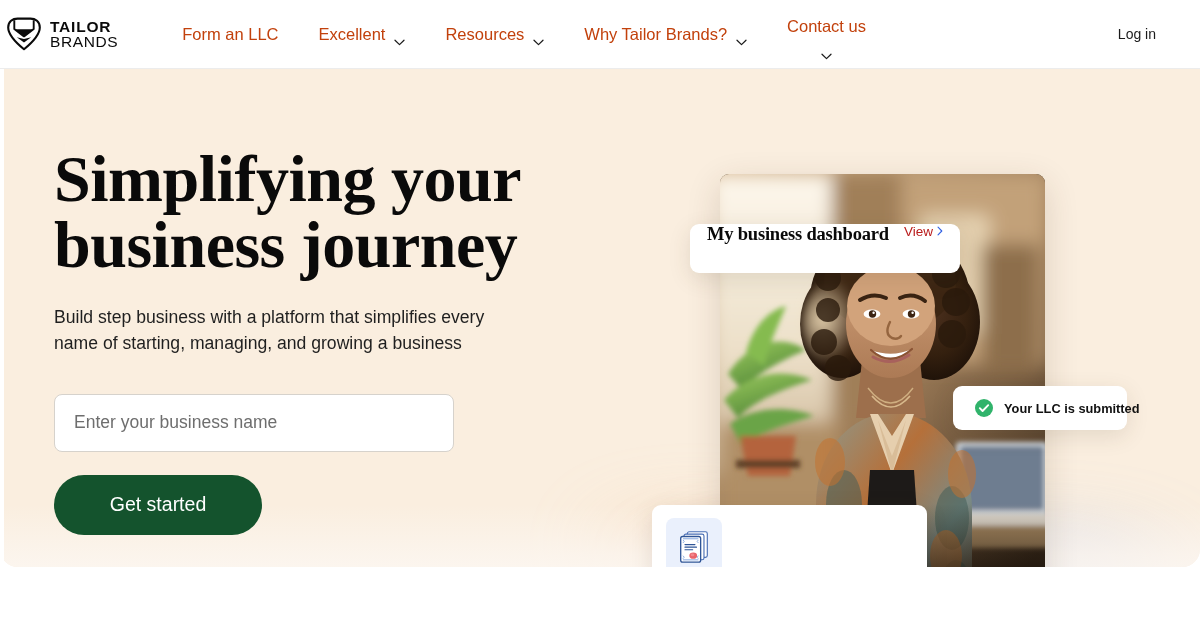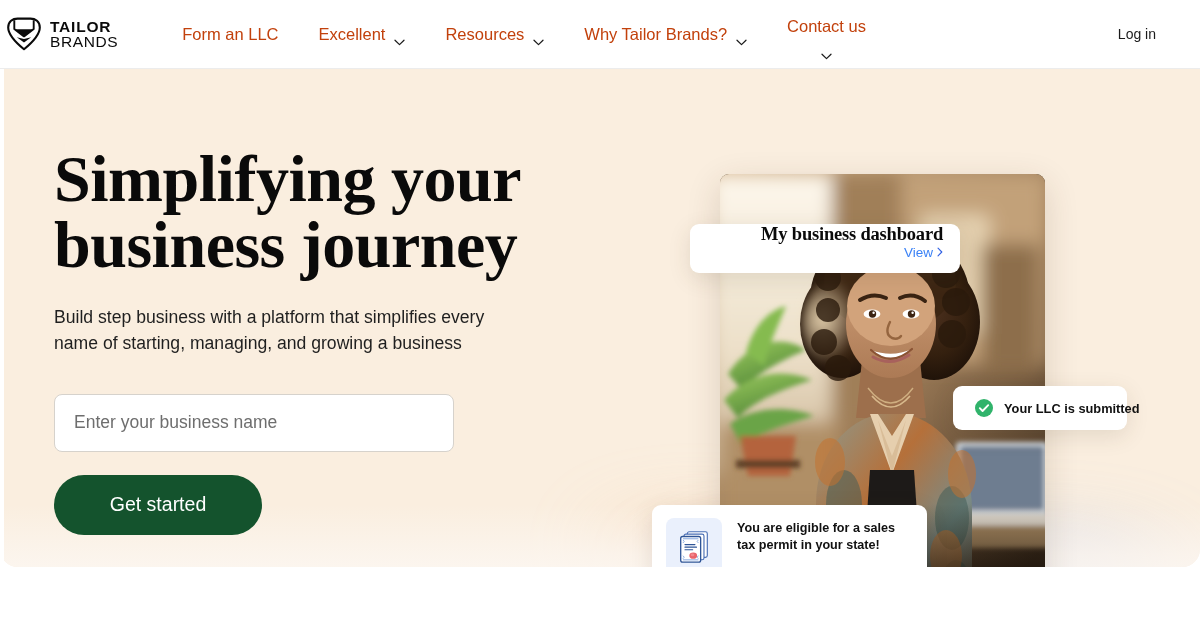--- a/index.html
+++ b/index.html
@@ -175,35 +175,34 @@
     position: absolute;
     background: #ffffff;
     border-radius: 9px;
     box-shadow: 0 6px 22px rgba(80,60,40,0.13);
     z-index: 8;
   }
 
   .card-dashboard {
     left: 686px; top: 155px;
     width: 270px; height: 49px;
-    display: flex; align-items: flex-end;
+    display: flex; align-items: flex-start;
     padding: 0 17px;
-    flex-direction: column;
   }
   .dash-title {
     font-family: "Liberation Serif", serif;
     font-weight: 700;
     font-size: 18.5px;
     color: #0a0a0a;
     letter-spacing: -0.2px;
   }
   .dash-view {
     margin-left: auto;
     display: flex; align-items: center; gap: 4px;
-    color: #3b82f6; font-size: 13.5px; cursor: pointer;
+    color: #b91c1c; font-size: 13.5px; cursor: pointer;
   }
 
   .card-llc {
     left: 949px; top: 317px;
     width: 174px; height: 44px;
     display: flex; align-items: center;
     padding: 0 22px; gap: 11px;
   }
   .check-circle { width: 18px; height: 18px; flex: none; }
   .llc-text { font-size: 12.8px; font-weight: 700; color: #111; white-space: nowrap; }
@@ -535,28 +534,20 @@
           <rect x="13" y="5" width="21" height="27" rx="2" fill="#ffffff" stroke="#4a6fb5" stroke-width="1.2"></rect>
           <rect x="9.5" y="7.5" width="21" height="27" rx="2" fill="#ffffff" stroke="#4a6fb5" stroke-width="1.2"></rect>
           <rect x="6" y="10" width="21" height="27" rx="2" fill="#ffffff" stroke="#2f5597" stroke-width="1.4"></rect>
           <path d="M8.4 12.4 L24.6 12.4 M8.4 34.6 L24.6 34.6" stroke="#7fa3dd" stroke-width="1" fill="none"></path>
           <path d="M8.4 13.6 q2.6 1.6 0 3.2 M24.6 13.6 q-2.6 1.6 0 3.2 M8.4 33.4 q2.6 -1.6 0 -3.2 M24.6 33.4 q-2.6 -1.6 0 -3.2" stroke="#7fa3dd" stroke-width="0.9" fill="none"></path>
           <path d="M10.5 18.5 H21 M10.5 21.2 H22.6 M10.5 23.9 H18.6" stroke="#2f5597" stroke-width="1.2" stroke-linecap="round"></path>
           <ellipse cx="19.2" cy="30.2" rx="4.1" ry="3.3" fill="#e9636a"></ellipse>
           <ellipse cx="18.4" cy="29.4" rx="2" ry="1.4" fill="#f2868c"></ellipse>
         </svg>
       </span>
-      <span class="tax-body">
-        <span class="tax-text">
-          <span class="ln">You are eligible for a sales</span>
-          <span class="ln">tax permit in your state!</span>
-        </span>
-        <span class="bar bar-1"></span>
-        <span class="bar bar-2"></span>
-      </span>
     </div>
 
     <div class="glow glow-peach"></div>
     <div class="glow glow-pink"></div>
     <div class="glow glow-blue"></div>
     <div class="hero-fade"></div>
   </section>
 
 </div>
 

